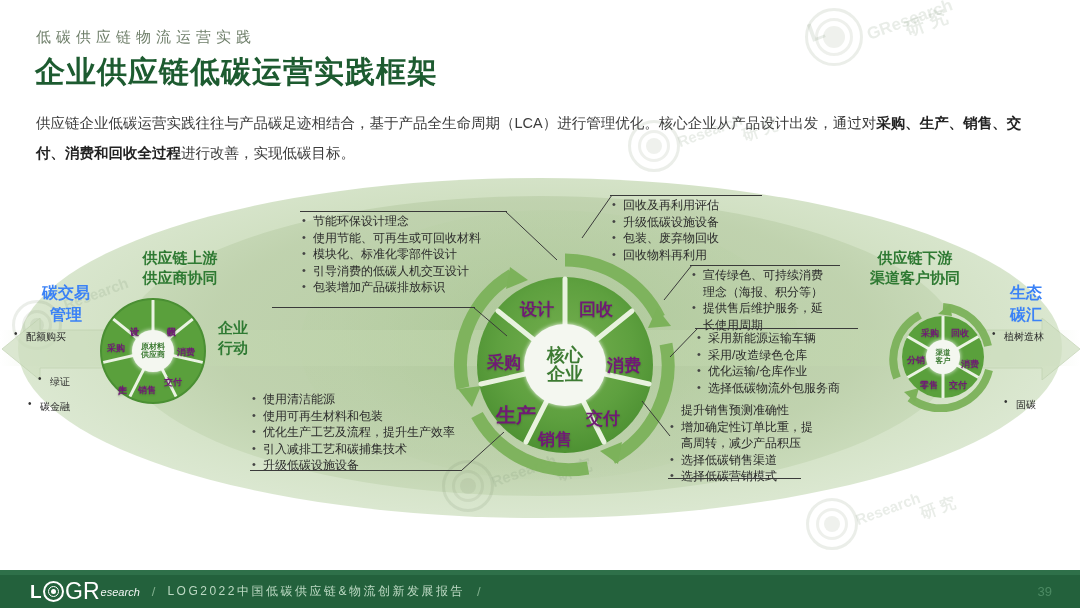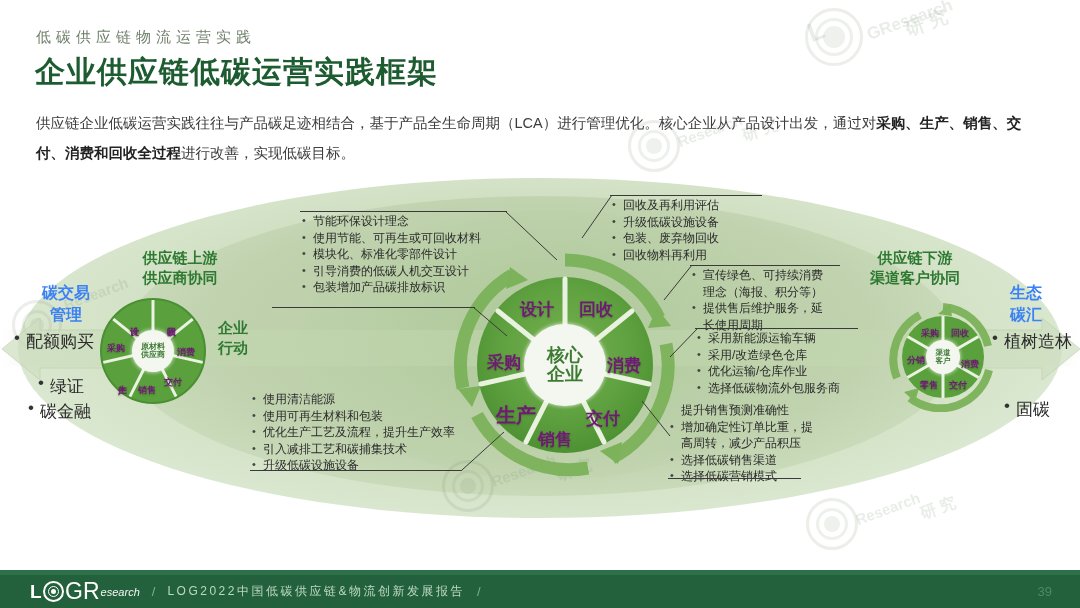--- a/index.html
+++ b/index.html
@@ -75,21 +75,21 @@
 
   
   .blk{position:absolute;font-size:12px;line-height:15.5px;color:#2b2b2b;}
   .blk ul{margin:0;padding:0;list-style:none;}
   .blk li{position:relative;padding-left:13px;margin:0 0 1px 0;}
   .blk li::before{content:"\2022";position:absolute;left:2px;top:-1px;color:#444;font-size:11px;}
   .blk li.cont{padding-left:13px;}
   .blk li.cont::before{content:"";}
   .rule{position:absolute;background:#3a3a3a;height:1px;}
 
-  .side-blk{position:absolute;font-size:17px;color:#2b2b2b;}
+  .side-blk{position:absolute;font-size:10px;color:#2b2b2b;}
   .side-blk .it{position:relative;padding-left:14px;margin-bottom:0;white-space:nowrap;}
   .side-blk .it::before{content:"\2022";position:absolute;left:2px;top:-2px;color:#333;}
 
   
   .footer{position:absolute;left:0;top:575px;width:1080px;height:33px;
       background:#23613c;display:flex;align-items:center;}
   .footer .logo{display:flex;align-items:center;margin-left:30px;color:#fff;}
   .logo .l{font-size:19px;font-weight:700;letter-spacing:.5px;}
   .logo .o{display:inline-block;width:17px;height:17px;border-radius:50%;
       border:2px solid #fff;position:relative;margin:0 1px;}

